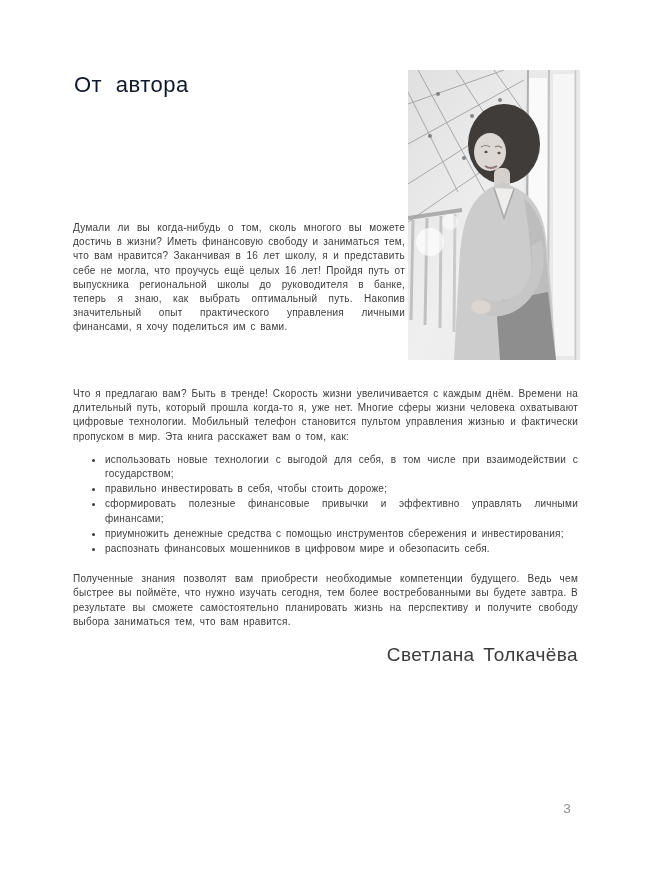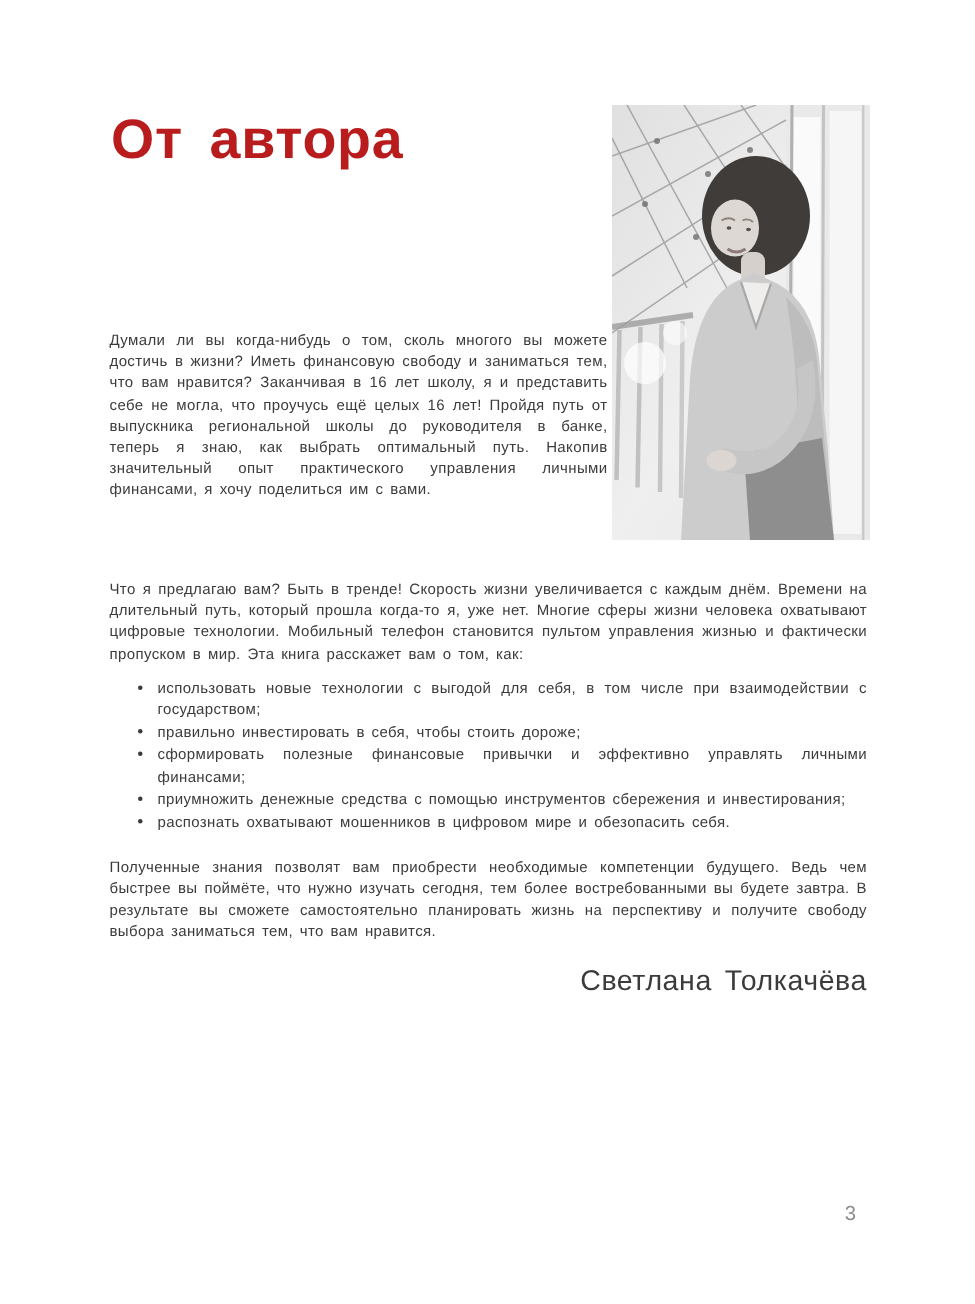--- a/index.html
+++ b/index.html
@@ -8,22 +8,22 @@
     position:relative;
     width:650px; height:869px;
     background:#ffffff;
     font-family:"Liberation Sans", sans-serif;
     color:#3b3b3b;
     overflow:hidden;
     margin:0 auto;
   }
   .heading {
     position:absolute; left:74px; top:72px;
-    font-size:37px; font-weight:bold;
-    color:#b91c1c;
+    font-size:22px; font-weight:normal;
+    color:#0f172a;
     letter-spacing:0.5px; word-spacing:7px;
   }
   .photo {
     position:absolute; left:408px; top:70px;
     width:172px; height:290px;
     line-height:0;
   }
   .narrow-col {
     position:absolute; left:73px; top:221px; width:332px;
   }
@@ -146,21 +146,21 @@
     <p class="body-text">Думали ли вы когда-нибудь о том, сколь многого вы можете достичь в жизни? Иметь финансовую свободу и заниматься тем, что вам нравится? Заканчивая в 16 лет школу, я и представить себе не могла, что проучусь ещё целых 16 лет! Пройдя путь от выпускника региональной школы до руководителя в банке, теперь я знаю, как выбрать оптимальный путь. Накопив значительный опыт практического управления личными финансами, я хочу поделиться им с вами.</p>
   </div>
 
   <div class="wide-col">
     <p class="body-text">Что я предлагаю вам? Быть в тренде! Скорость жизни увеличивается с каждым днём. Времени на длительный путь, который прошла когда-то я, уже нет. Многие сферы жизни человека охватывают цифровые технологии. Мобильный телефон становится пультом управления жизнью и фактически пропуском в мир. Эта книга расскажет вам о том, как:</p>
     <ul class="bullets body-text">
       <li>использовать новые технологии с выгодой для себя, в том числе при взаимодействии с государством;</li>
       <li>правильно инвестировать в себя, чтобы стоить дороже;</li>
       <li>сформировать полезные финансовые привычки и эффективно управлять личными финансами;</li>
       <li>приумножить денежные средства с помощью инструментов сбережения и инвестирования;</li>
-      <li>распознать охватывают мошенников в цифровом мире и обезопасить себя.</li>
+      <li>распознать финансовых мошенников в цифровом мире и обезопасить себя.</li>
     </ul>
     <p class="body-text closing">Полученные знания позволят вам приобрести необходимые компетенции будущего. Ведь чем быстрее вы поймёте, что нужно изучать сегодня, тем более востребованными вы будете завтра. В результате вы сможете самостоятельно планировать жизнь на перспективу и получите свободу выбора заниматься тем, что вам нравится.</p>
     <p class="signature">Светлана Толкачёва</p>
   </div>
 
   <div class="page-number">3</div>
 
 </div>
 
 </body></html>

